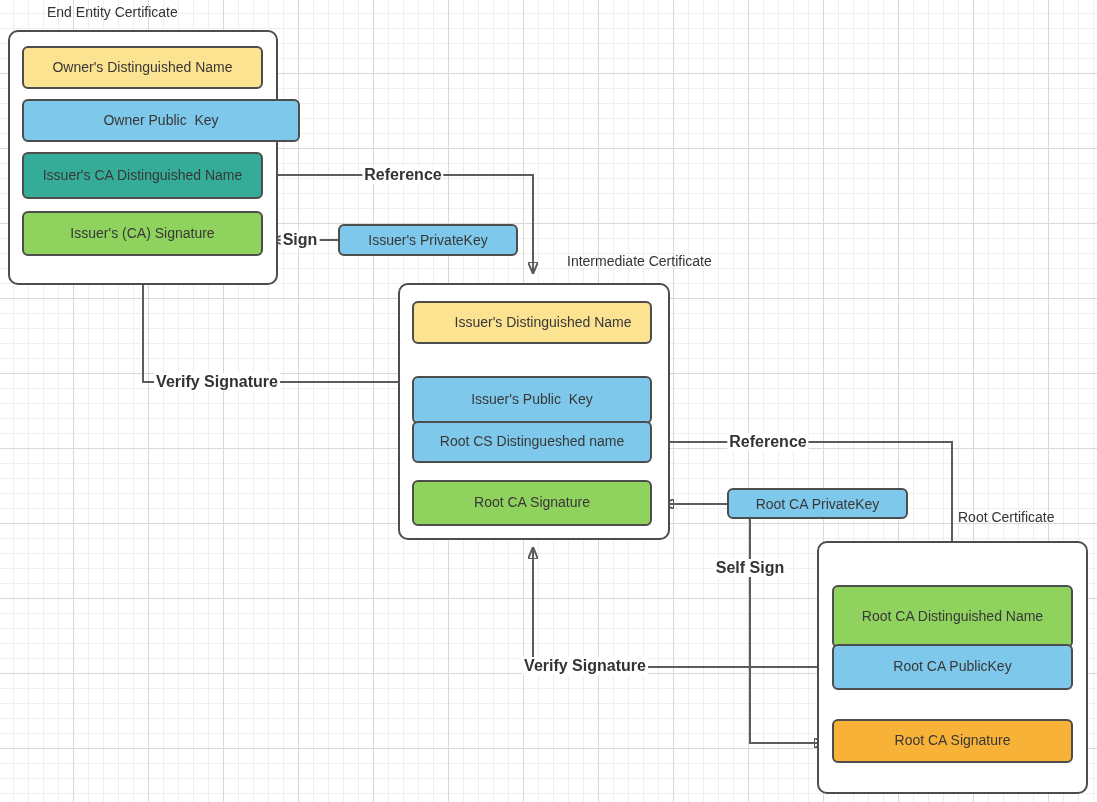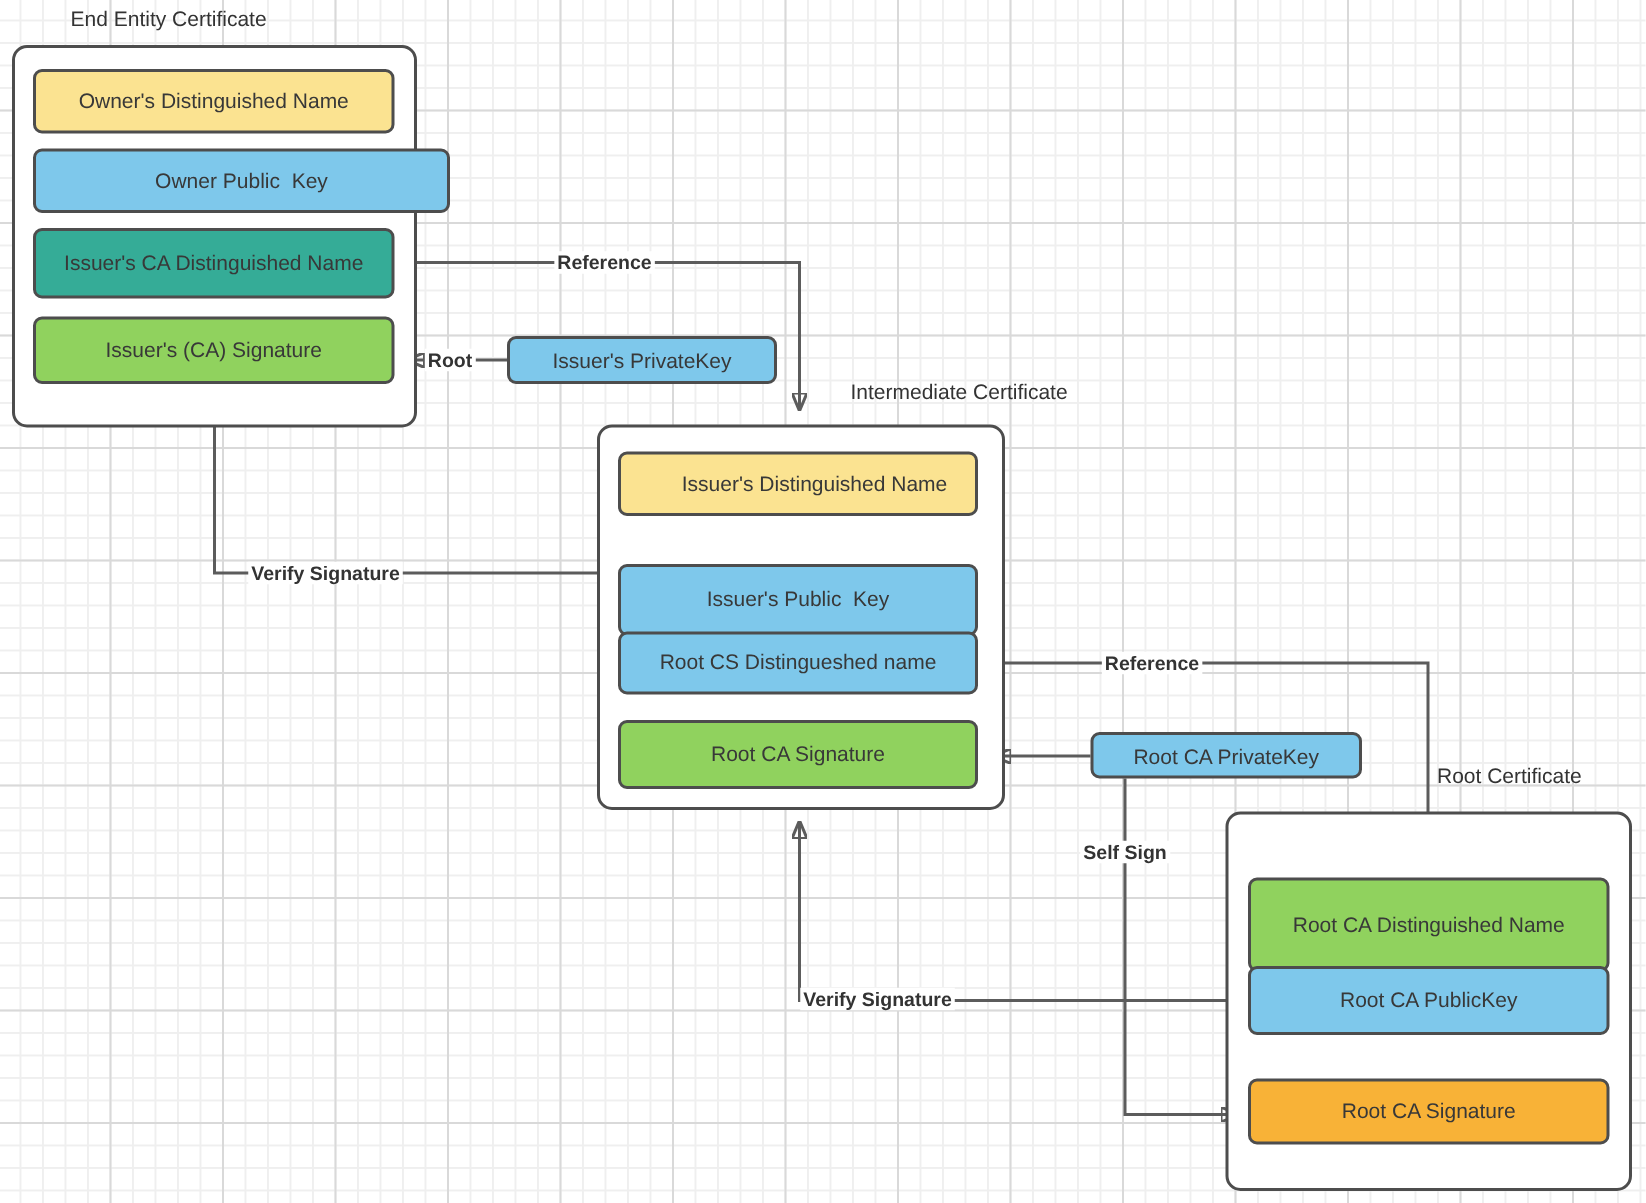--- a/index.html
+++ b/index.html
@@ -45,21 +45,21 @@
     font-size:14px;color:#383838;
   }
   .group-title{
     position:absolute;
     font-size:14px;color:#333333;
     white-space:nowrap;
   }
   .edge-label{
     position:absolute;
     transform:translate(-50%,-50%);
-    font-size:13px;font-weight:bold;color:#333333;
+    font-size:16px;font-weight:bold;color:#333333;
     background:#ffffff;
     padding:0 2px;
     white-space:nowrap;
     text-align:right;
   }
   svg.wires{position:absolute;left:0;top:0;width:1097px;height:802px;}
   svg.wires path{stroke:#5c5c5c;stroke-width:2;fill:none;}
 </style>
 </head>
 <body>
@@ -124,19 +124,19 @@
   </div>
 
   <div class="keybox" style="left: 338px; top: 224px; width: 180px; height: 32px; background-color: rgb(126, 200, 235);">
     <span>Issuer's PrivateKey</span>
   </div>
   <div class="keybox" style="left: 727px; top: 488px; width: 181px; height: 31px; background-color: rgb(126, 200, 235);">
     <span>Root CA PrivateKey</span>
   </div>
 
   <div class="edge-label" style="left:403px;top:175px;">Reference</div>
-  <div class="edge-label" style="left:300px;top:240px;">Root</div>
+  <div class="edge-label" style="left:300px;top:240px;">Sign</div>
   <div class="edge-label" style="left:217px;top:382px;">Verify Signature</div>
   <div class="edge-label" style="left:768px;top:442px;">Reference</div>
   <div class="edge-label" style="left:750px;top:568px;">Self Sign</div>
   <div class="edge-label" style="left:585px;top:666px;">Verify Signature</div>
 
 </div>
 
 </body></html>

